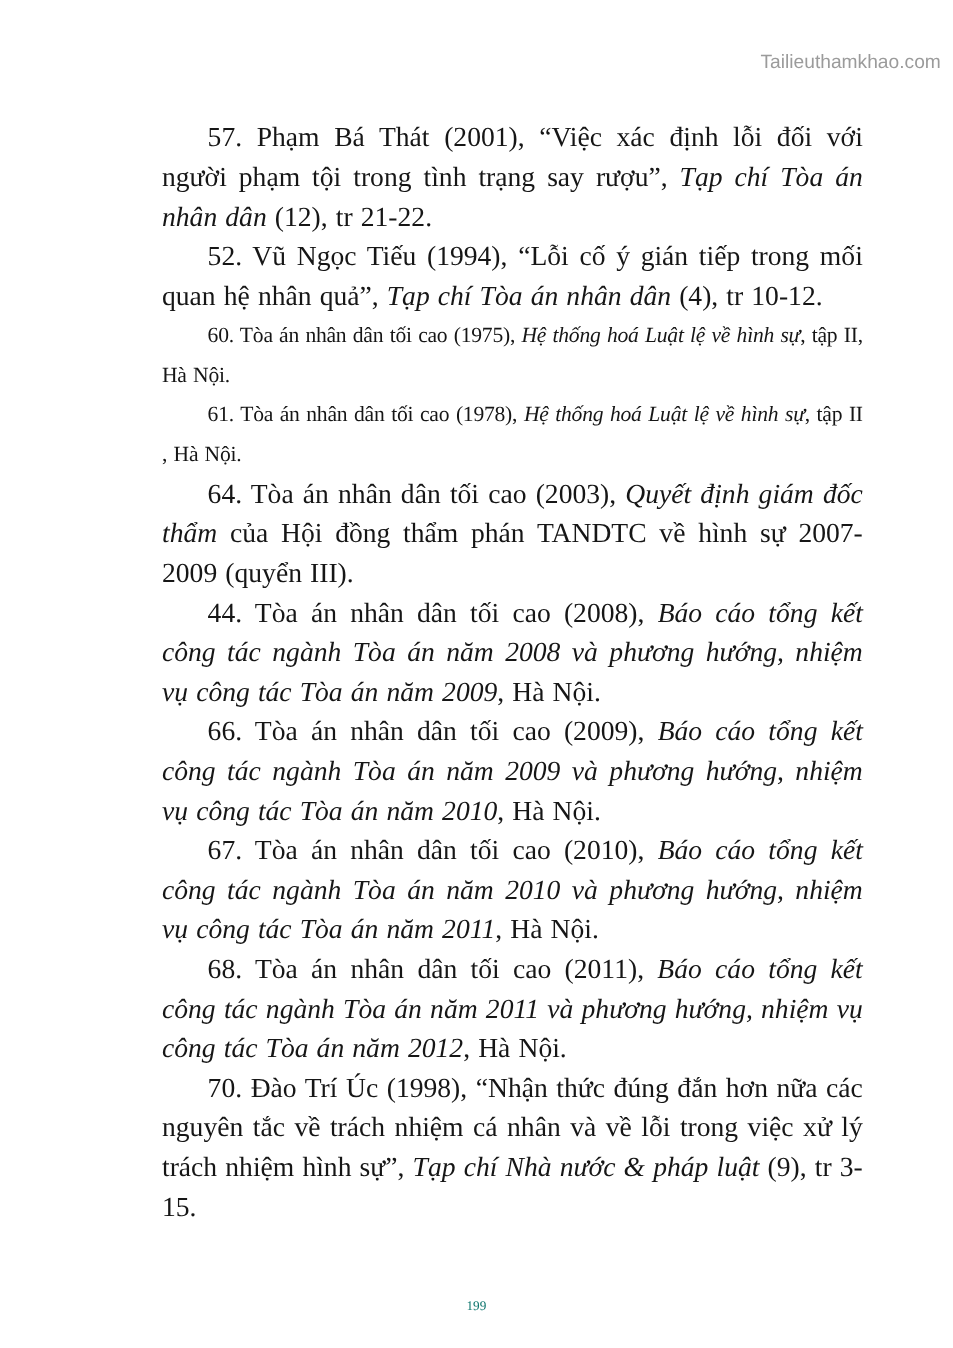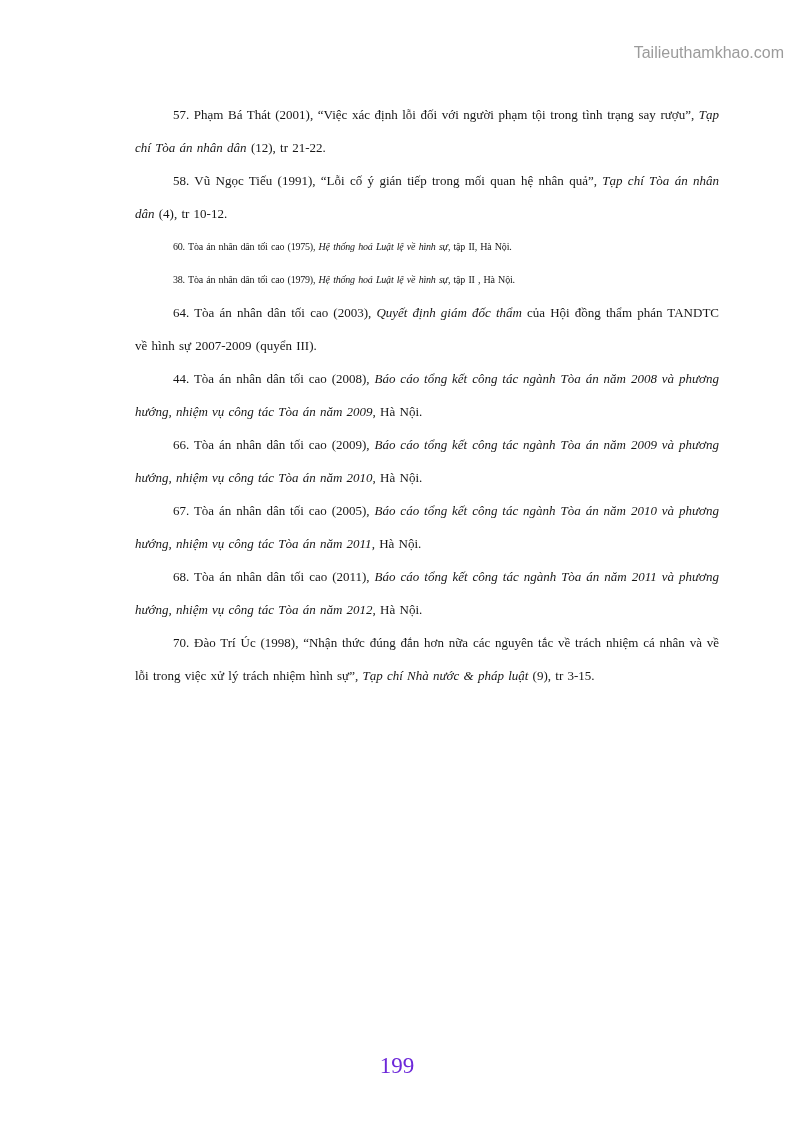--- a/index.html
+++ b/index.html
@@ -23,54 +23,54 @@
     color: #9b9b9b;
     margin-top: 36px;
   }
   .content {
     position: absolute;
     top: 98px;
     left: 135px;
     width: 584px;
   }
   .entry {
-    font-size: 13px;
+    font-size: 23px;
     line-height: 33px;
     text-align: justify;
     text-indent: 38px;
     word-spacing: 1px;
   }
   .entry.small {
-    font-size: 10px;
+    font-size: 18px;
     letter-spacing: -0.2px;
   }
   .entry em { font-style: italic; }
   .page-number {
     position: absolute;
-    bottom: 44px;
+    bottom: 28px;
     left: 0;
     width: 100%;
     text-align: center;
-    font-size: 23px;
-    color: #6d28d9;
+    font-size: 11px;
+    color: #0f766e;
   }
 </style>
 </head>
 <body>
 
 <div class="page">
   <div class="watermark">Tailieuthamkhao.com</div>
 
   <div class="content" id="entries">
       <p class="entry"><span>57. Phạm Bá Thát (2001), “Việc xác định lỗi đối với người phạm tội trong tình trạng say rượu”, </span><em>Tạp chí Tòa án nhân dân</em><span> (12), tr 21-22.</span></p>
-      <p class="entry"><span>58. Vũ Ngọc Tiếu (1991), “Lỗi cố ý gián tiếp trong mối quan hệ nhân quả”, </span><em>Tạp chí Tòa án nhân dân</em><span> (4), tr 10-12.</span></p>
+      <p class="entry"><span>52. Vũ Ngọc Tiếu (1994), “Lỗi cố ý gián tiếp trong mối quan hệ nhân quả”, </span><em>Tạp chí Tòa án nhân dân</em><span> (4), tr 10-12.</span></p>
       <p class="entry small"><span>60. Tòa án nhân dân tối cao (1975), </span><em>Hệ thống hoá Luật lệ về hình sự</em><span>, tập II, Hà Nội.</span></p>
-      <p class="entry small"><span>38. Tòa án nhân dân tối cao (1979), </span><em>Hệ thống hoá Luật lệ về hình sự</em><span>, tập II , Hà Nội.</span></p>
+      <p class="entry small"><span>61. Tòa án nhân dân tối cao (1978), </span><em>Hệ thống hoá Luật lệ về hình sự</em><span>, tập II , Hà Nội.</span></p>
       <p class="entry"><span>64. Tòa án nhân dân tối cao (2003), </span><em>Quyết định giám đốc thẩm</em><span> của Hội đồng thẩm phán TANDTC về hình sự 2007-2009 (quyển III).</span></p>
       <p class="entry"><span>44. Tòa án nhân dân tối cao (2008), </span><em>Báo cáo tổng kết công tác ngành Tòa án năm 2008 và phương hướng, nhiệm vụ công tác Tòa án năm 2009</em><span>, Hà Nội.</span></p>
       <p class="entry"><span>66. Tòa án nhân dân tối cao (2009), </span><em>Báo cáo tổng kết công tác ngành Tòa án năm 2009 và phương hướng, nhiệm vụ công tác Tòa án năm 2010</em><span>, Hà Nội.</span></p>
-      <p class="entry"><span>67. Tòa án nhân dân tối cao (2005), </span><em>Báo cáo tổng kết công tác ngành Tòa án năm 2010 và phương hướng, nhiệm vụ công tác Tòa án năm 2011</em><span>, Hà Nội.</span></p>
+      <p class="entry"><span>67. Tòa án nhân dân tối cao (2010), </span><em>Báo cáo tổng kết công tác ngành Tòa án năm 2010 và phương hướng, nhiệm vụ công tác Tòa án năm 2011</em><span>, Hà Nội.</span></p>
       <p class="entry"><span>68. Tòa án nhân dân tối cao (2011), </span><em>Báo cáo tổng kết công tác ngành Tòa án năm 2011 và phương hướng, nhiệm vụ công tác Tòa án năm 2012</em><span>, Hà Nội.</span></p>
       <p class="entry"><span>70. Đào Trí Úc (1998), “Nhận thức đúng đắn hơn nữa các nguyên tắc về trách nhiệm cá nhân và về lỗi trong việc xử lý trách nhiệm hình sự”, </span><em>Tạp chí Nhà nước &amp; pháp luật</em><span> (9), tr 3-15.</span></p>
     </div>
 
   <div class="page-number">199</div>
 </div>
 
 </body></html>

